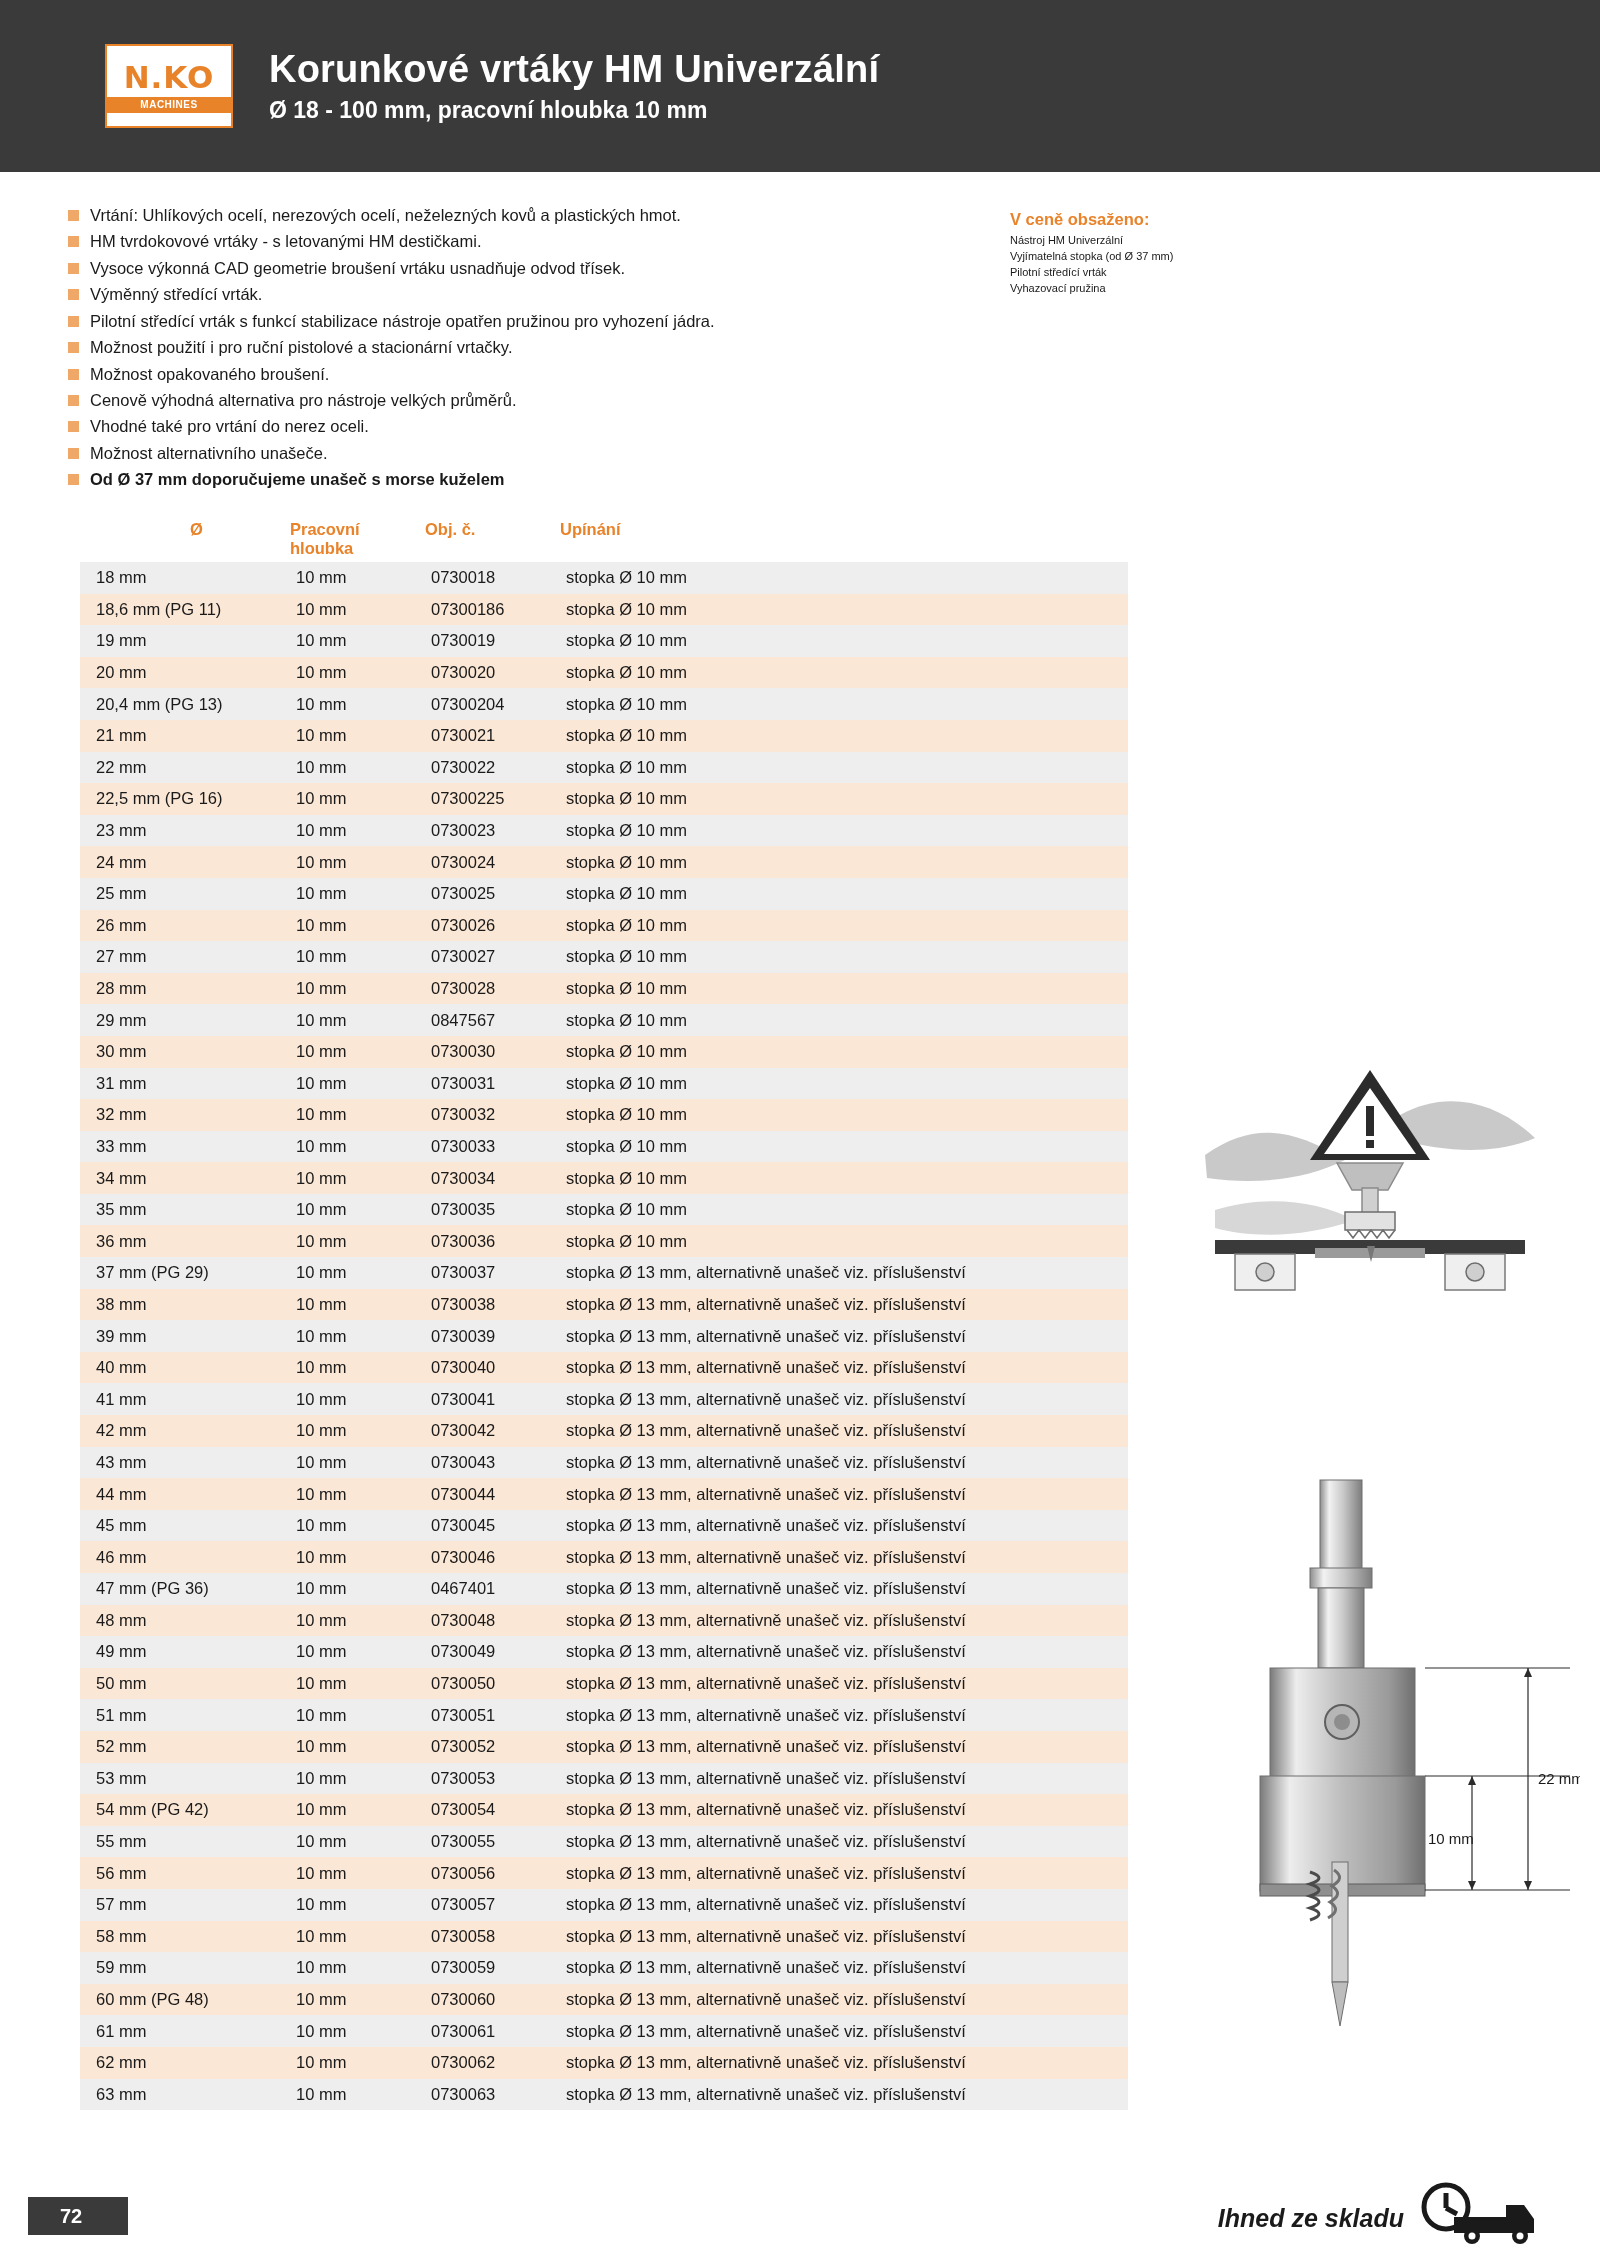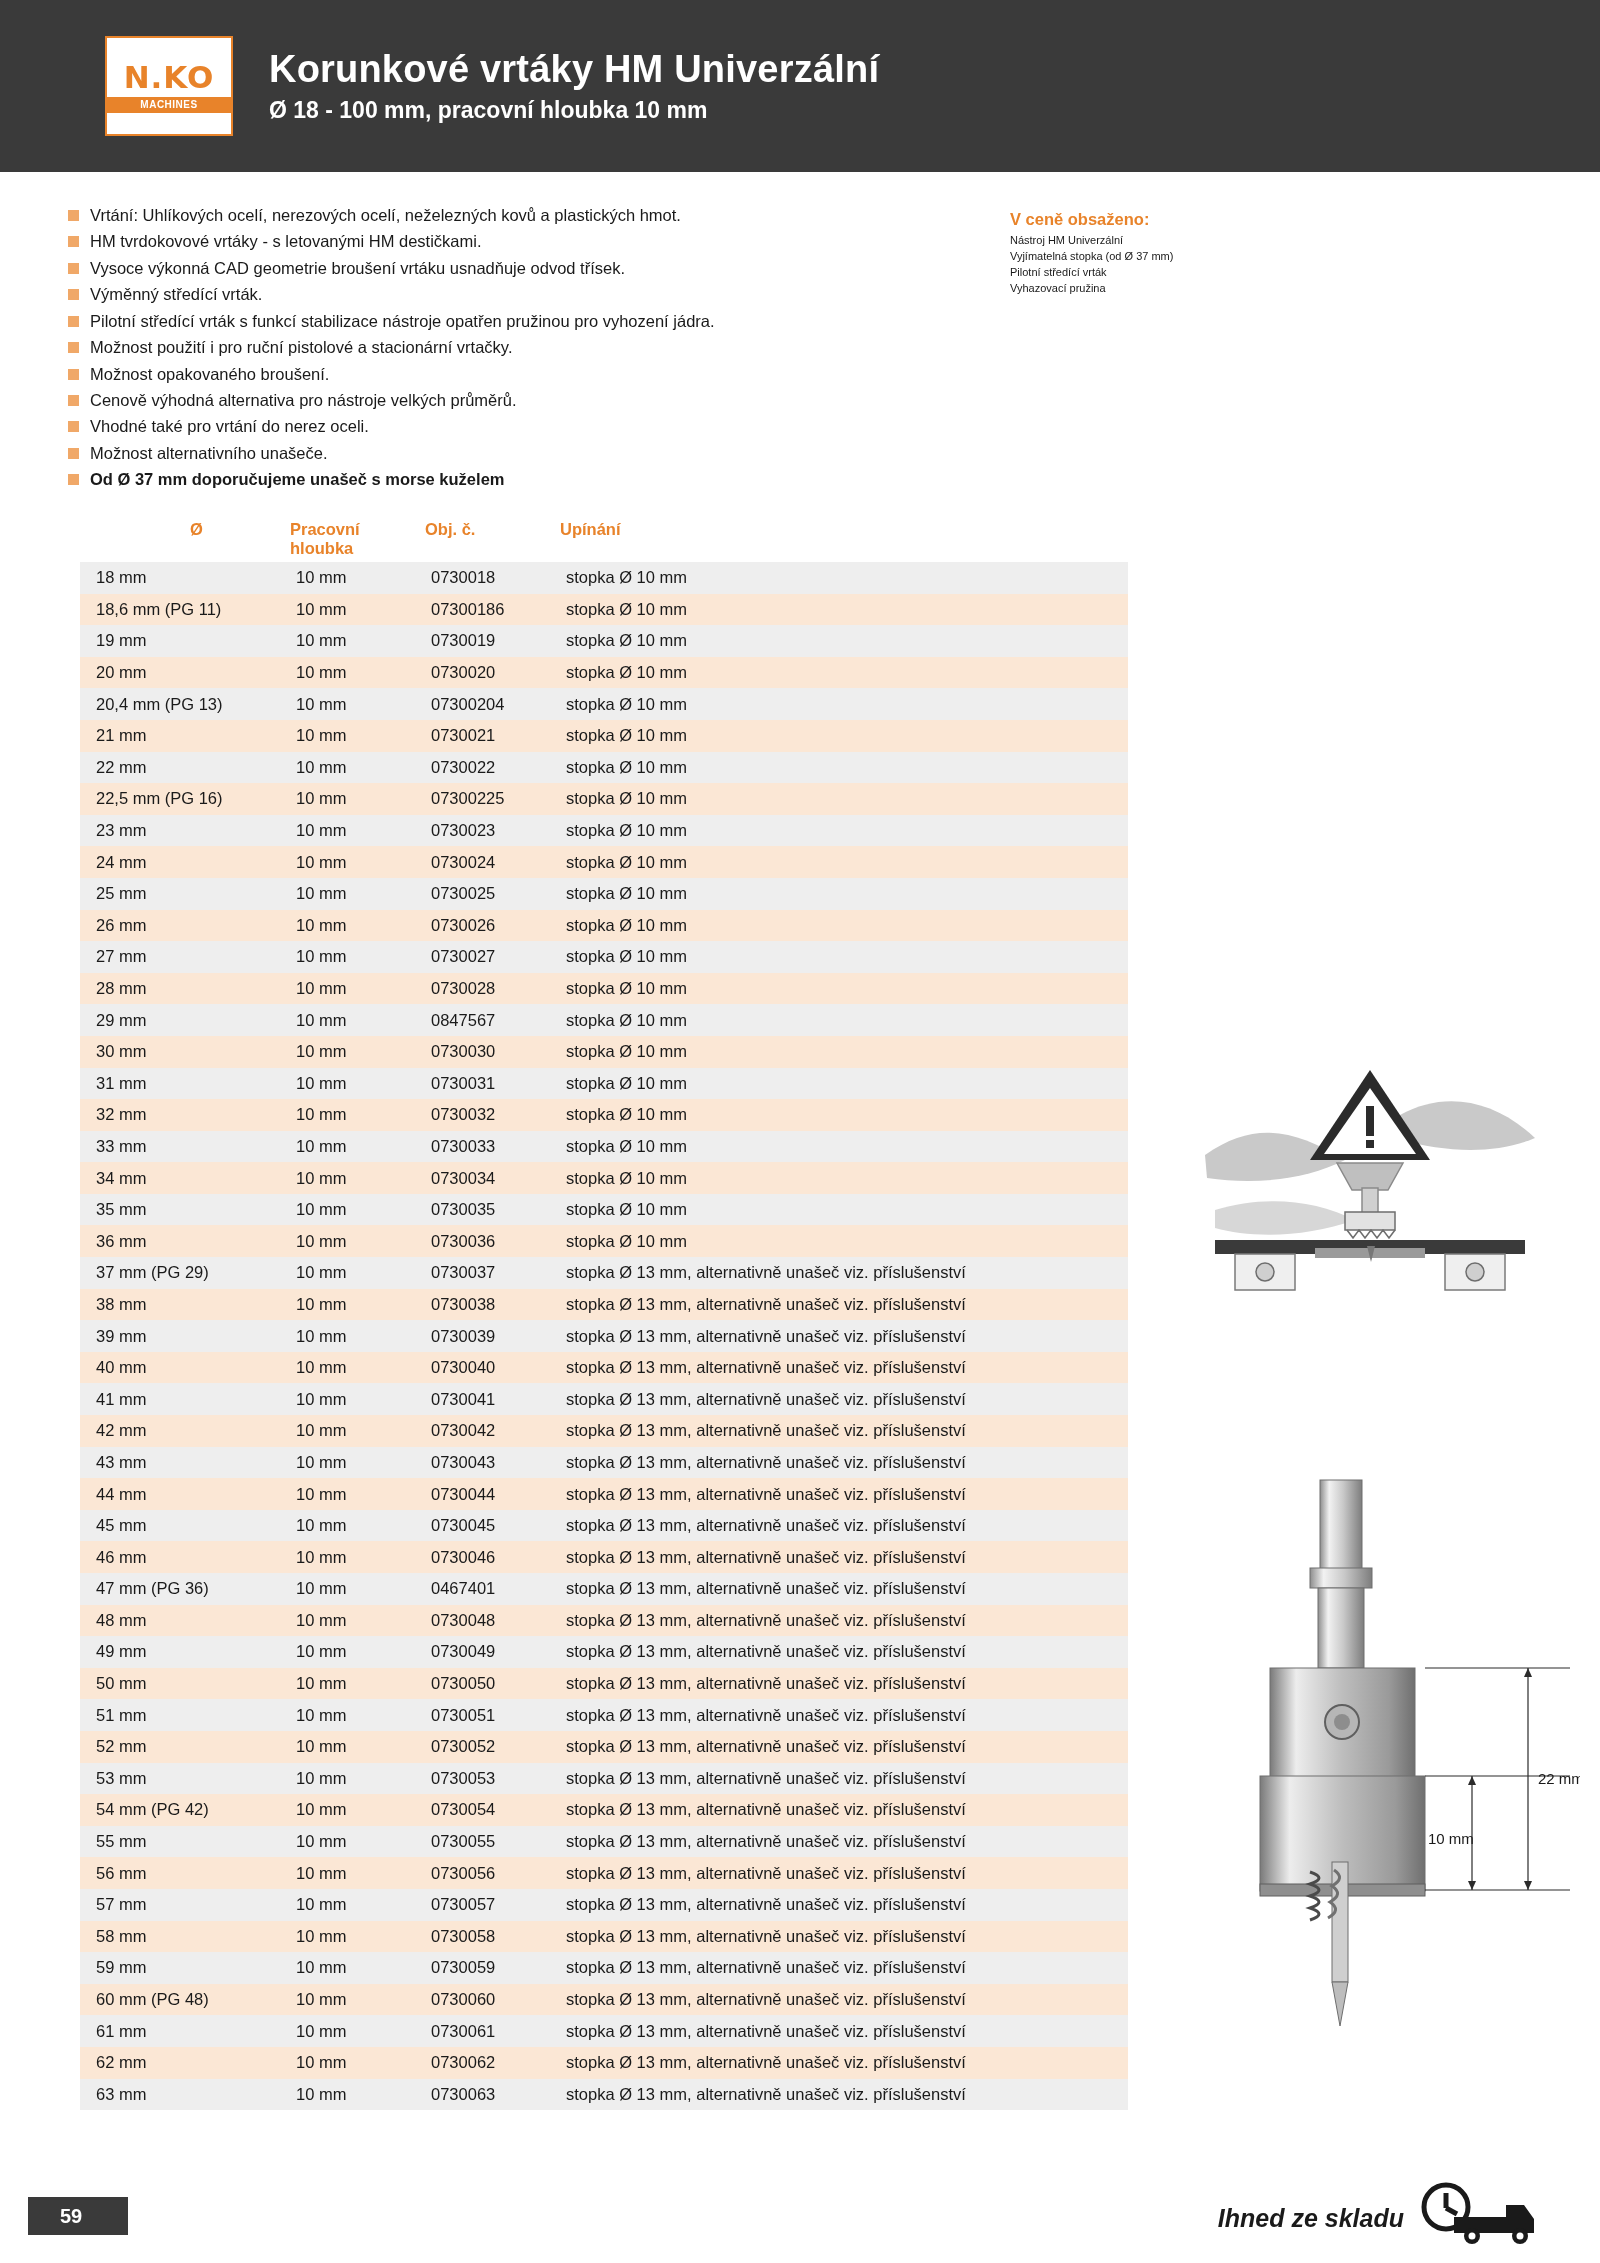--- a/index.html
+++ b/index.html
@@ -19,21 +19,21 @@
     left: 0; top: 0;
     width: 1600px;
     height: 172px;
     background: #3a3a3a;
     display: flex;
     align-items: center;
   }
   .logo-box {
     margin-left: 105px;
     width: 128px;
-    height: 100px;
+    height: 84px;
     background: #ffffff;
     border: 2px solid #e8832a;
     display: flex;
     flex-direction: column;
     align-items: center;
     justify-content: center;
     padding-top: 2px;
   }
   .logo-top {
     color: #e8832a;
@@ -658,21 +658,21 @@
 
     <line x1="312" y1="306" x2="312" y2="420" stroke="#2b2b2b" stroke-width="1.2"></line>
     <path d="M312 306 l-4 9 l8 0 z" fill="#2b2b2b"></path>
     <path d="M312 420 l-4 -9 l8 0 z" fill="#2b2b2b"></path>
 
     <text id="dim-total-text" x="378" y="314" font-family="Liberation Sans, sans-serif" font-size="15" fill="#1a1a1a">22 mm</text>
     <text id="dim-work-text" x="268" y="374" font-family="Liberation Sans, sans-serif" font-size="15" fill="#1a1a1a">10 mm</text>
   </svg>
 </div>
 
-<div class="footer-page">59</div>
+<div class="footer-page">72</div>
 <div class="footer-stock">Ihned ze skladu</div>
 <div class="footer-icon">
   <svg width="120" height="66" viewBox="0 0 120 66">
     <circle cx="26" cy="26" r="22" fill="none" stroke="#1a1a1a" stroke-width="5"></circle>
     <line x1="26" y1="12" x2="26" y2="27" stroke="#1a1a1a" stroke-width="5"></line>
     <line x1="26" y1="27" x2="37" y2="33" stroke="#1a1a1a" stroke-width="5"></line>
     <path d="M34 36 L86 36 L86 24 L104 24 L114 38 L114 52 L34 52 Z" fill="#1a1a1a"></path>
     <circle cx="52" cy="55" r="8" fill="#1a1a1a"></circle>
     <circle cx="52" cy="55" r="3.5" fill="#ffffff"></circle>
     <circle cx="100" cy="55" r="8" fill="#1a1a1a"></circle>

